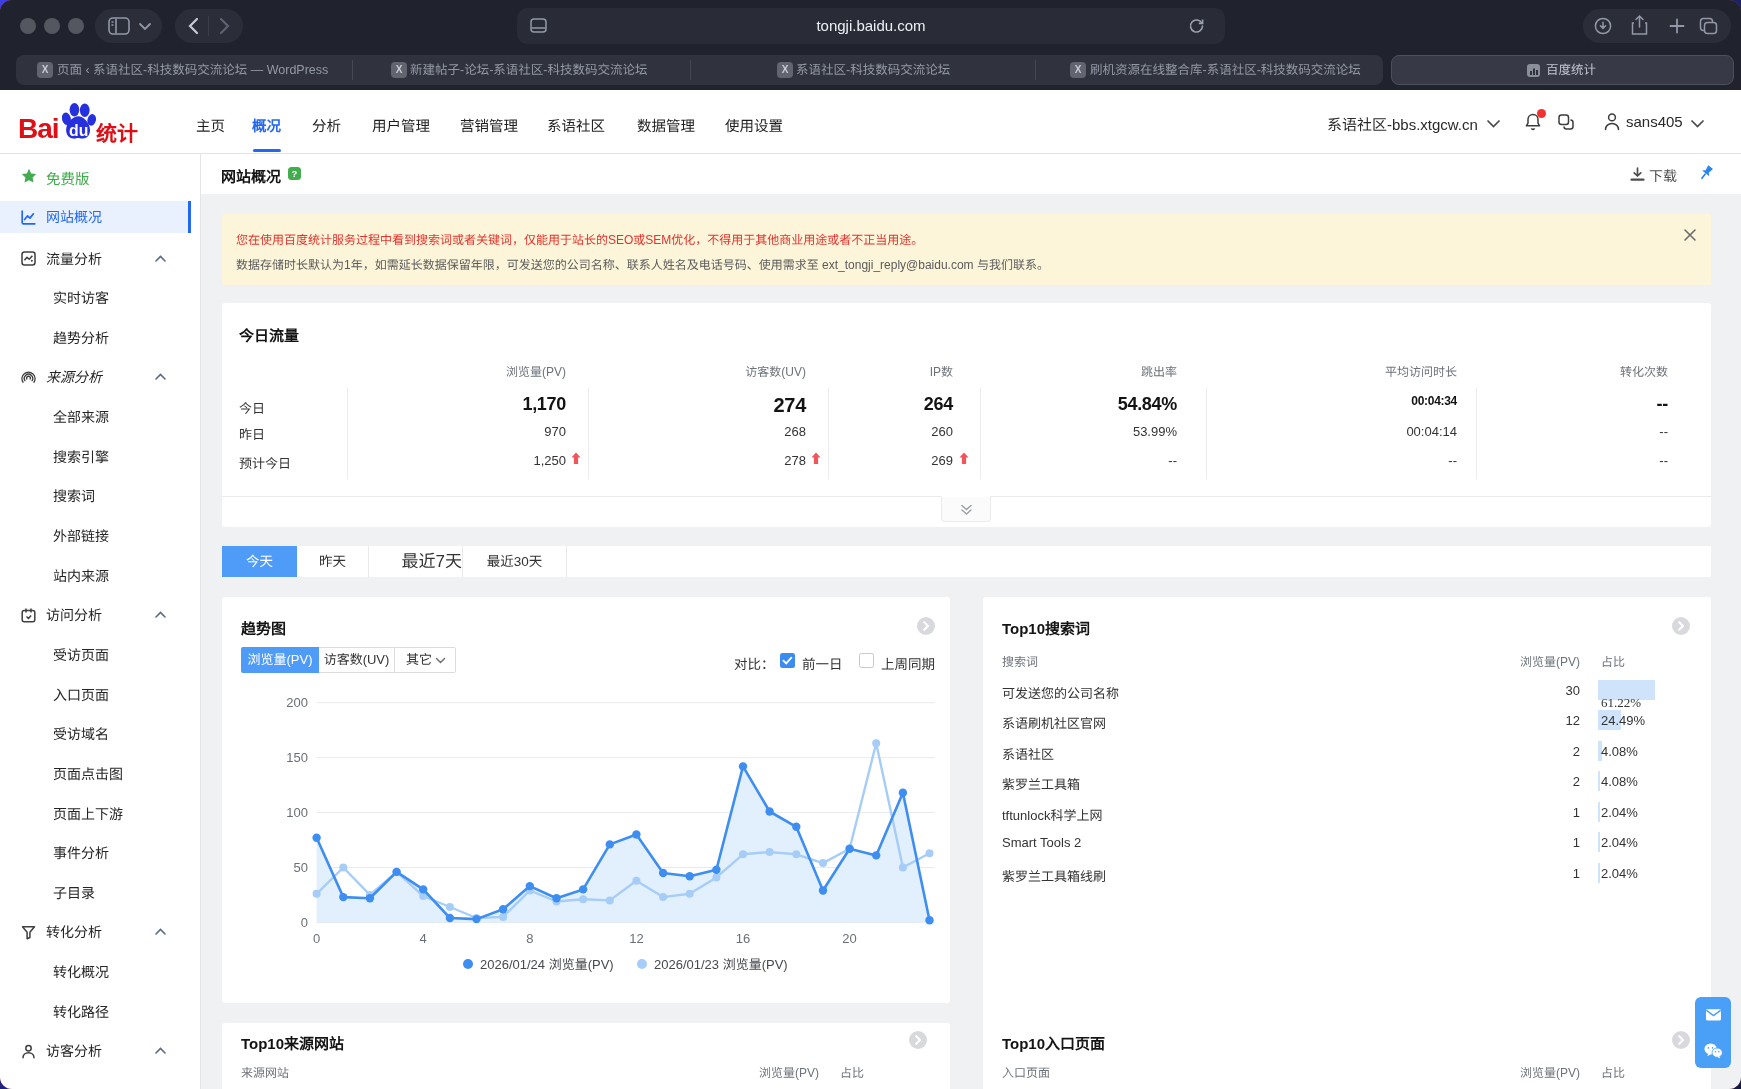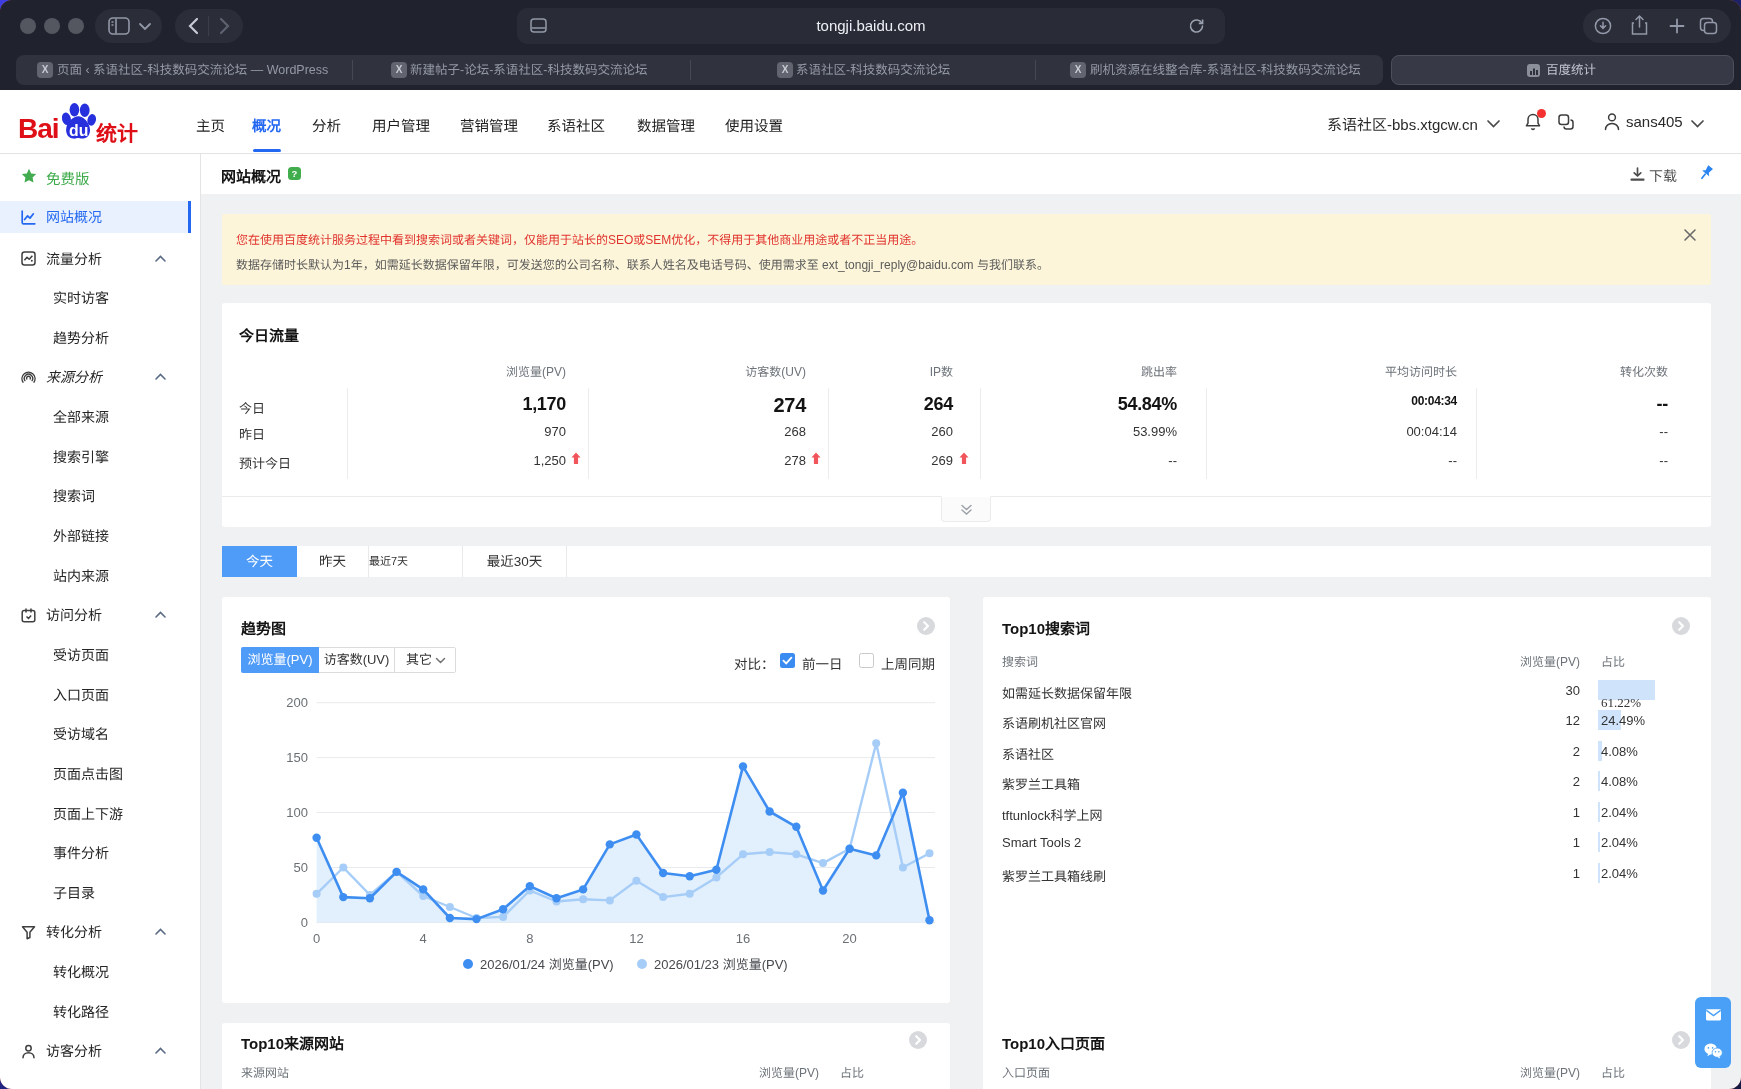--- a/index.html
+++ b/index.html
@@ -350,21 +350,21 @@
   <div class="abs" style="left:719px;top:193px;width:50px;height:26px;background:#fbfbfc;border:1px solid #ebebeb;border-top:1px solid #fff;border-radius:0 0 4px 4px;">
     <svg style="position:absolute;left:18px;top:7px" width="13" height="12" viewBox="0 0 13 12">
           <path d="M2 1.5l4.5 4L11 1.5M2 6l4.5 4L11 6" fill="none" stroke="#9aa0a6" stroke-width="1.4" stroke-linecap="round"></path>
         </svg>
   </div>
 </div>
 
 <div class="abs" style="left:222px;top:546px;width:1489px;height:31px;background:#fff;">
   <div class="abs" style="left:0;top:0;width:75px;height:31px;background:#4f9bf8;color:#fff;font-size:13.5px;text-align:center;line-height:31px;">今天</div>
   <div class="abs" style="left:75px;top:0;width:72px;height:31px;color:#333;font-size:13.5px;text-align:center;line-height:31px;border-right:1px solid #e9e9e9;">昨天</div>
-  <div class="abs" style="left:147px;top:0;width:94px;height:31px;color:#333;font-size:11px;text-align:left;line-height:31px;border-right:1px solid #e9e9e9;">最近7天</div>
+  <div class="abs" style="left:147px;top:0;width:94px;height:31px;color:#333;font-size:17px;text-align:right;line-height:31px;border-right:1px solid #e9e9e9;">最近7天</div>
   <div class="abs" style="left:241px;top:0;width:104px;height:31px;color:#333;font-size:13.5px;text-align:center;line-height:31px;border-right:1px solid #e9e9e9;">最近30天</div>
 </div>
 
 <div class="card" style="left:222px;top:597px;width:728px;height:406px;">
   <div class="abs" style="left:19px;top:20px;font-size:15px;font-weight:bold;color:#141414;">趋势图</div>
   <div class="ccircle" style="left:695px;top:20px;">
         <svg width="18" height="18" viewBox="0 0 18 18">
           <path d="M7.2 5.2L11 9l-3.8 3.8" fill="none" stroke="#fff" stroke-width="2.2" stroke-linecap="round" stroke-linejoin="round"></path>
         </svg>
       </div>
@@ -458,21 +458,21 @@
 <div class="card" style="left:983px;top:597px;width:728px;height:519px;">
   <div class="abs" style="left:19px;top:20px;font-size:15px;font-weight:bold;color:#141414;">Top10搜索词</div>
   <div class="ccircle" style="left:689px;top:20px;">
         <svg width="18" height="18" viewBox="0 0 18 18">
           <path d="M7.2 5.2L11 9l-3.8 3.8" fill="none" stroke="#fff" stroke-width="2.2" stroke-linecap="round" stroke-linejoin="round"></path>
         </svg>
       </div>
   <div class="abs rhead" style="left:19px;top:55px;">搜索词</div>
   <div class="abs rhead" style="right:131px;top:55px;">浏览量(PV)</div>
   <div class="abs rhead" style="left:618px;top:55px;">占比</div>
-  <div class="abs num" style="left:19px;top:85.5px;">如需延长数据保留年限</div>
+  <div class="abs num" style="left:19px;top:85.5px;">可发送您的公司名称</div>
   <div class="abs num" style="right:131px;top:85.5px;">30</div>
   <div class="abs" style="left:615px;top:82.5px;width:57px;height:20px;background:#cfe3fa;"></div>
   <div class="abs num" style="left:618px;top:98px;font-family:Liberation Serif, serif;">61.22%</div>
   <div class="abs num" style="left:19px;top:116.0px;">系语刷机社区官网</div>
   <div class="abs num" style="right:131px;top:116.0px;">12</div>
   <div class="abs" style="left:615px;top:113.0px;width:23px;height:20px;background:#cfe3fa;"></div>
   <div class="abs num" style="left:618px;top:116.0px;">24.49%</div>
   <div class="abs num" style="left:19px;top:146.5px;">系语社区</div>
   <div class="abs num" style="right:131px;top:146.5px;">2</div>
   <div class="abs" style="left:615px;top:143.5px;width:4px;height:20px;background:#cfe3fa;"></div>

